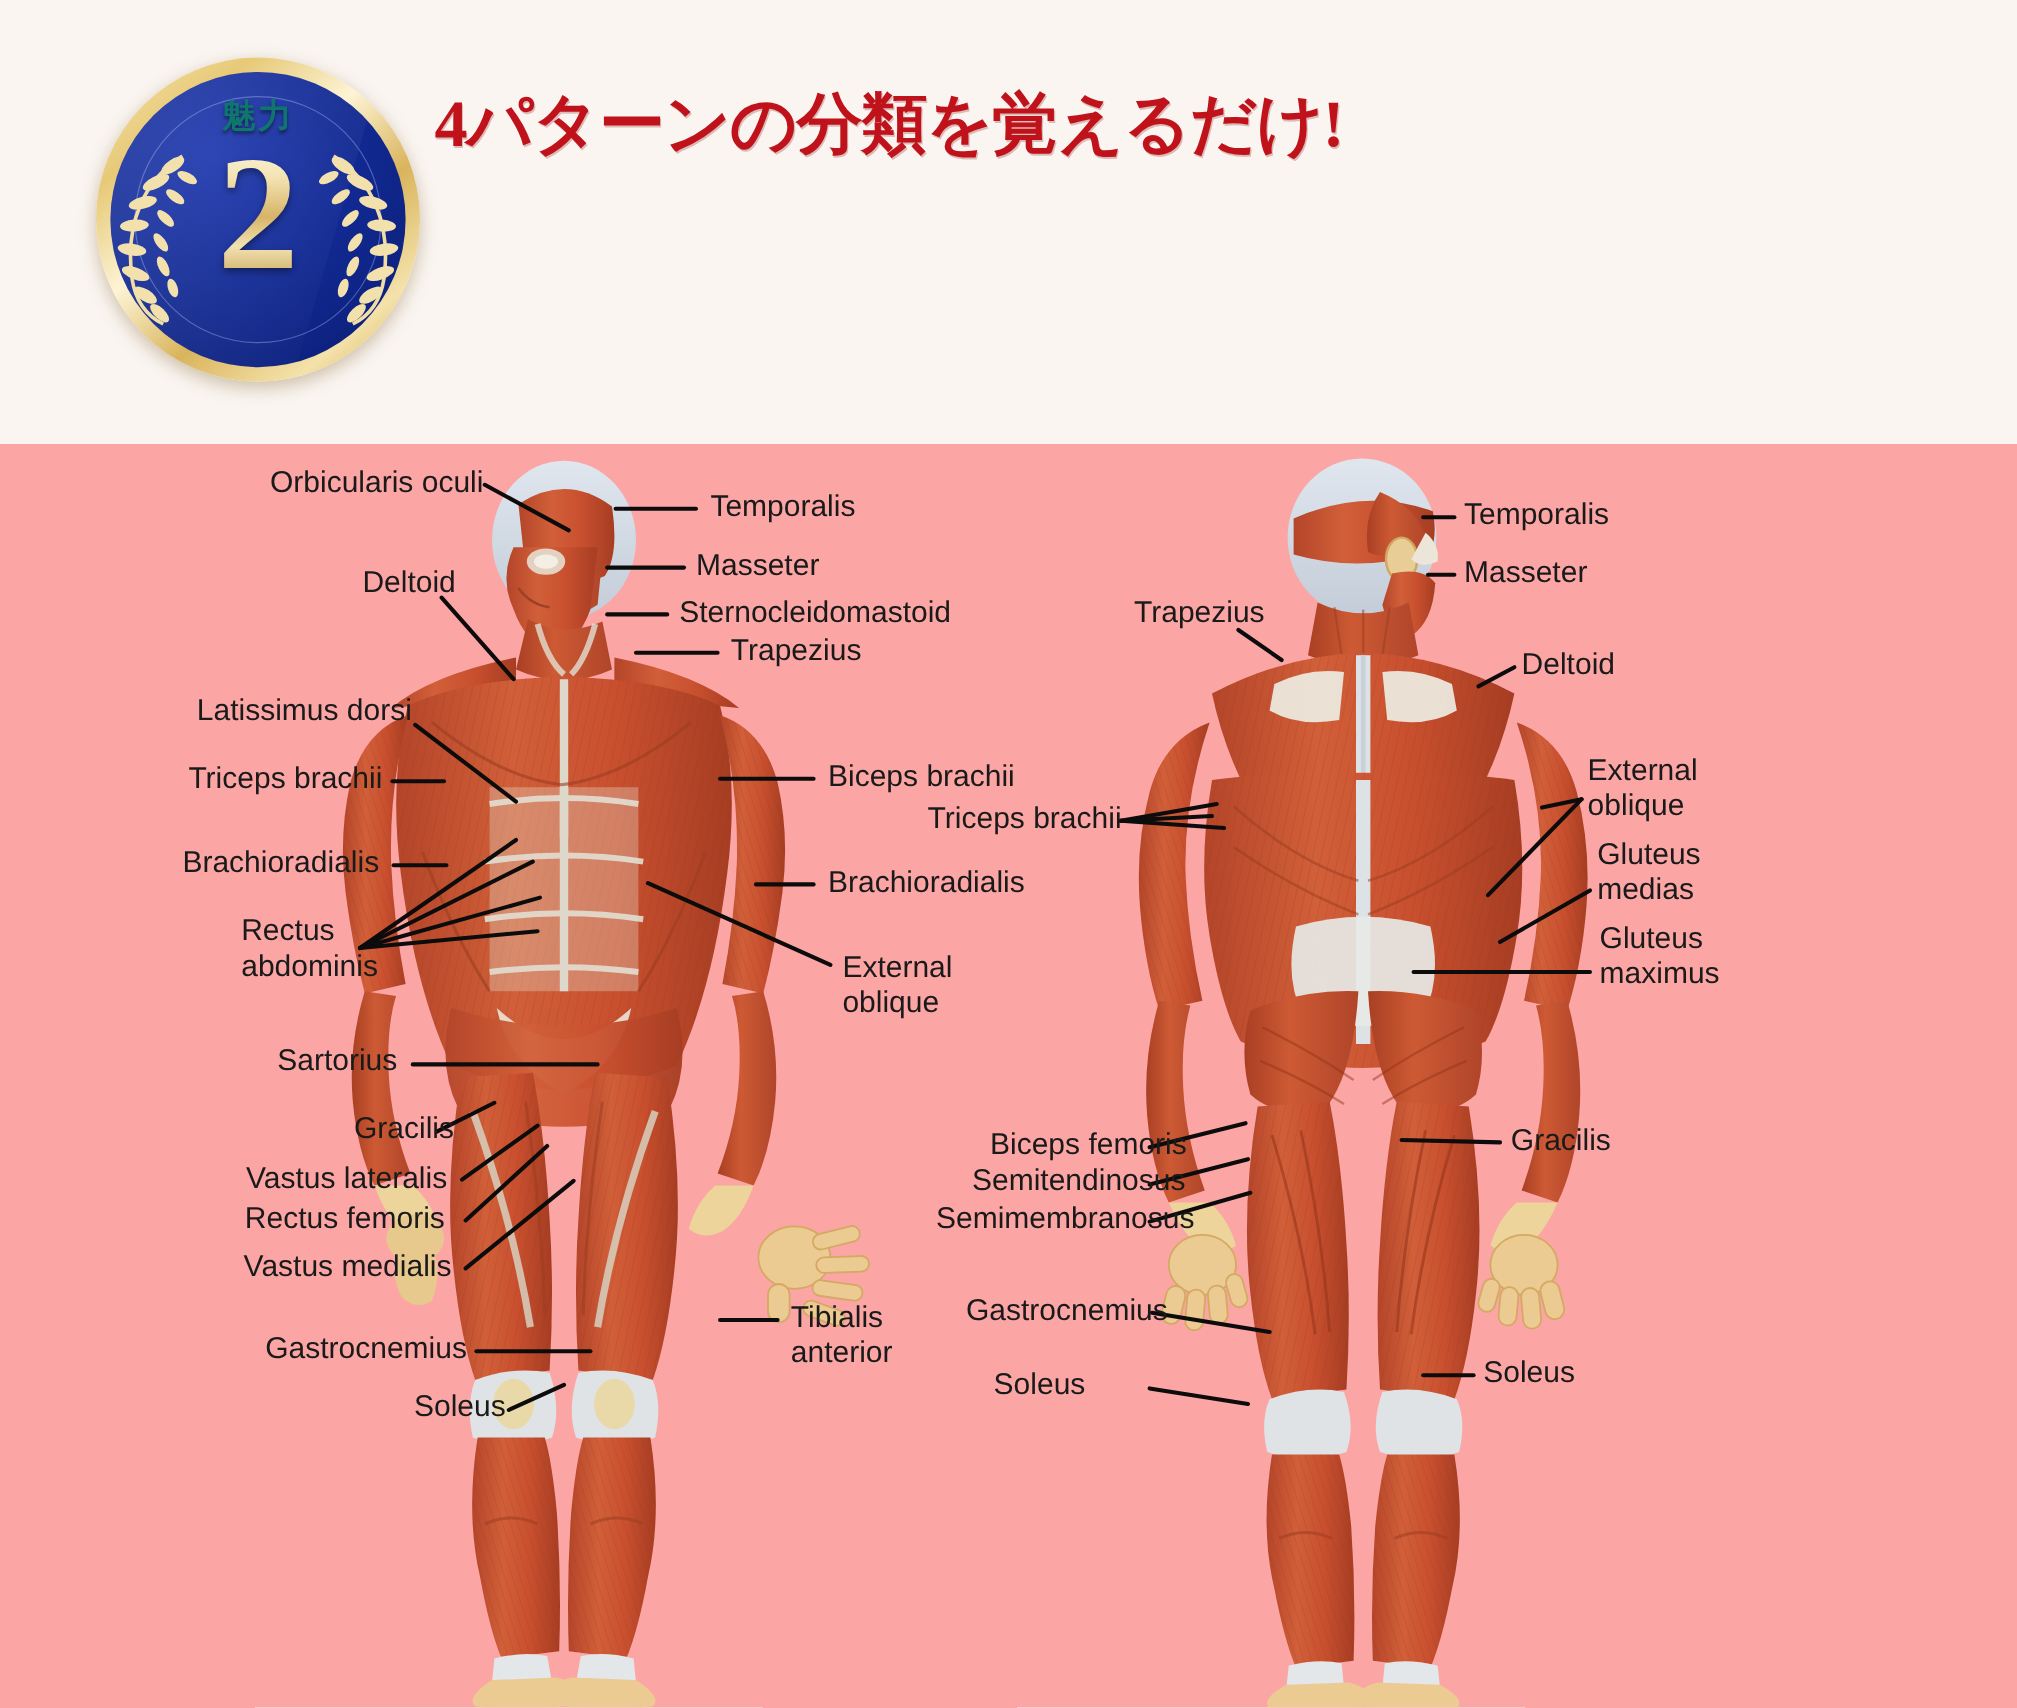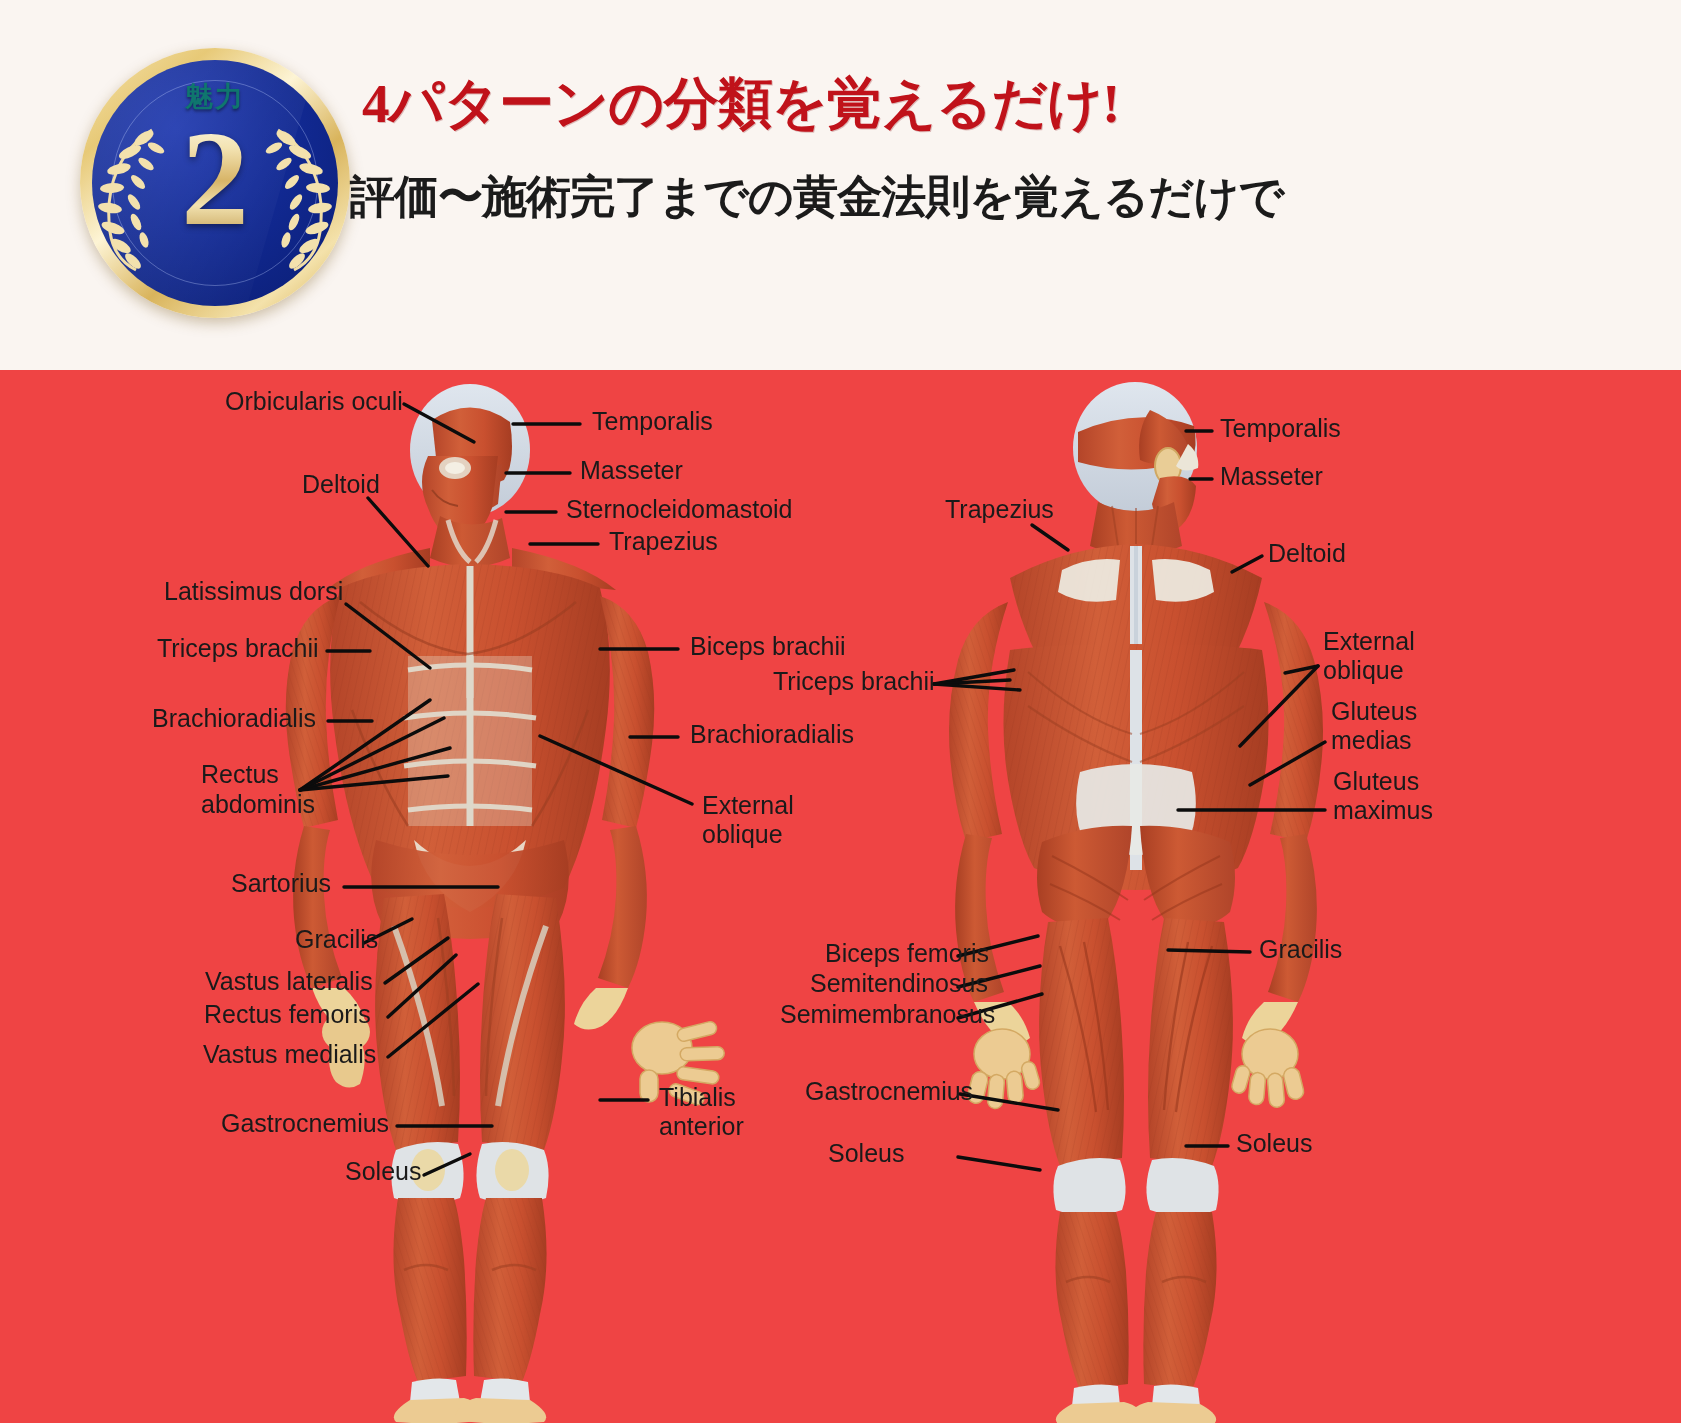--- a/index.html
+++ b/index.html
@@ -89,21 +89,21 @@
     line-height:1.28;
     color:#1b1b1b;
     letter-spacing:-1px;
     white-space:nowrap;
   }
   #subhead div{ display:block; }
 
   
   #anatomy{
     position:absolute; left:0; top:370px; width:1681px; height:1053px;
-    background:#ef4444;
+    background:#fca5a5;
   }
   #anatomy svg{ display:block; }
 
   .lbl{
     font-family:"Liberation Sans", sans-serif;
     font-size:25px;
     fill:#1a1a1a;
   }
   .lead{ stroke:#0c0c0c; stroke-width:3.4; fill:none; stroke-linecap:round; }
 </style>
@@ -161,21 +161,20 @@
       <ellipse cx="50" cy="116" rx="8" ry="4" transform="rotate(72 50 116)"></ellipse>
     </g>
   </svg>
 
   <div class="badge-kanji">魅力</div>
   <div class="badge-number">2</div>
 </div>
 
 <div id="headline">4パターンの分類を覚えるだけ!</div>
 <div id="subhead">
-  <div>評価〜施術完了までの黄金法則を覚えるだけで</div>
 </div>
 
 <div id="anatomy">
 <svg width="1681" height="1053" viewBox="0 0 1681 1053">
   <defs>
     <linearGradient id="musc" x1="0" y1="0" x2="1" y2="0">
       <stop offset="0%" stop-color="#b44529"></stop>
       <stop offset="35%" stop-color="#d15f39"></stop>
       <stop offset="65%" stop-color="#c9502f"></stop>
       <stop offset="100%" stop-color="#a63d22"></stop>

